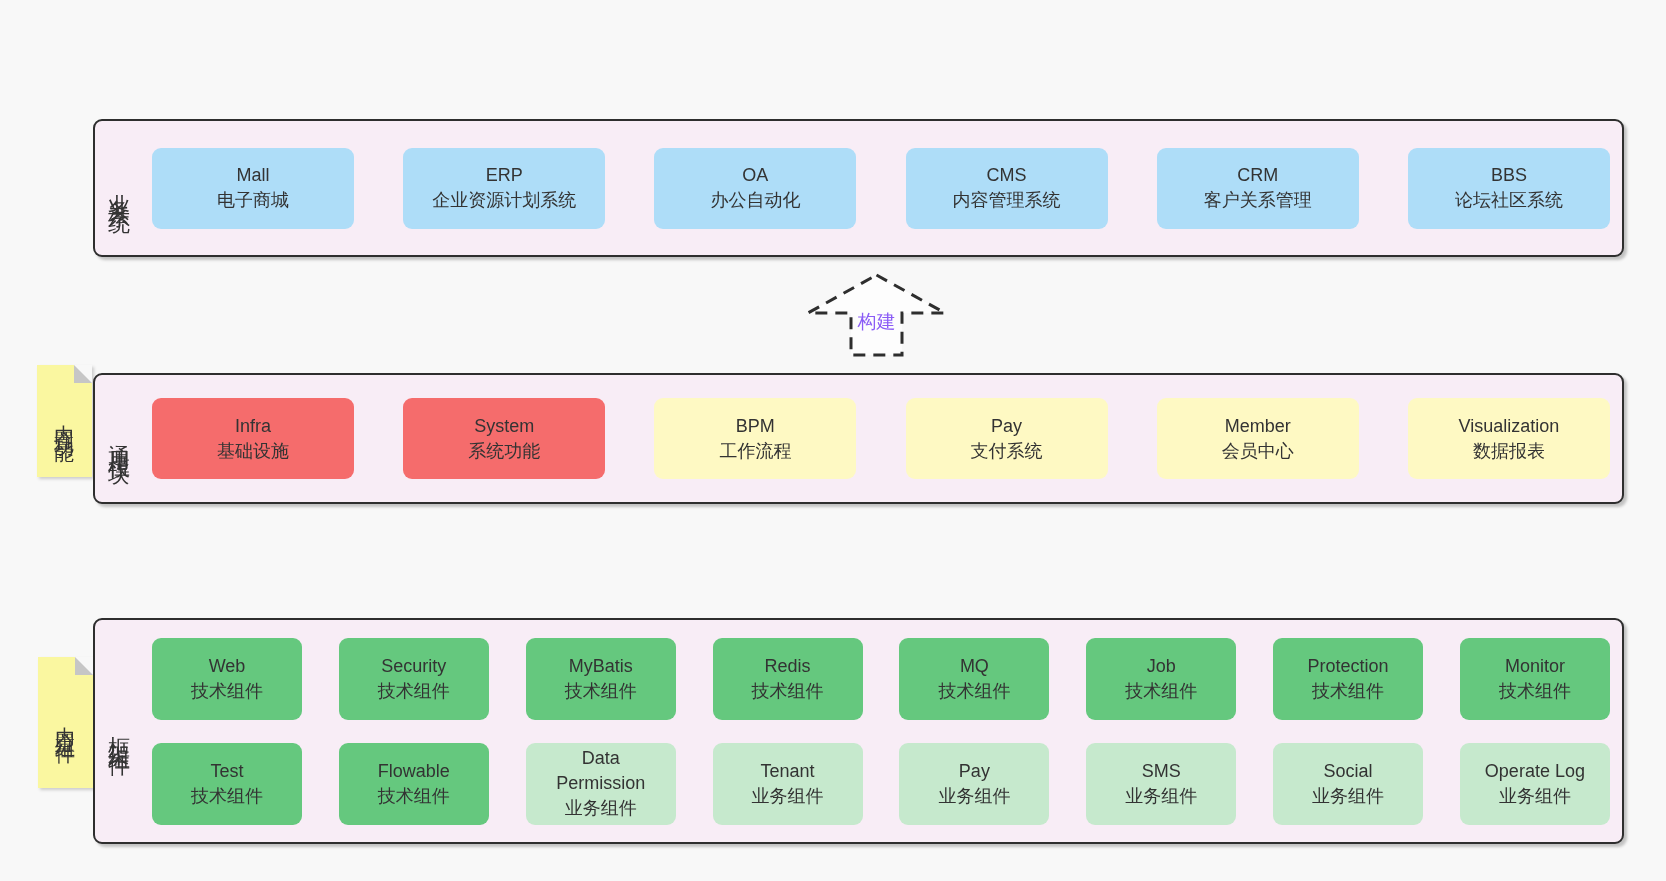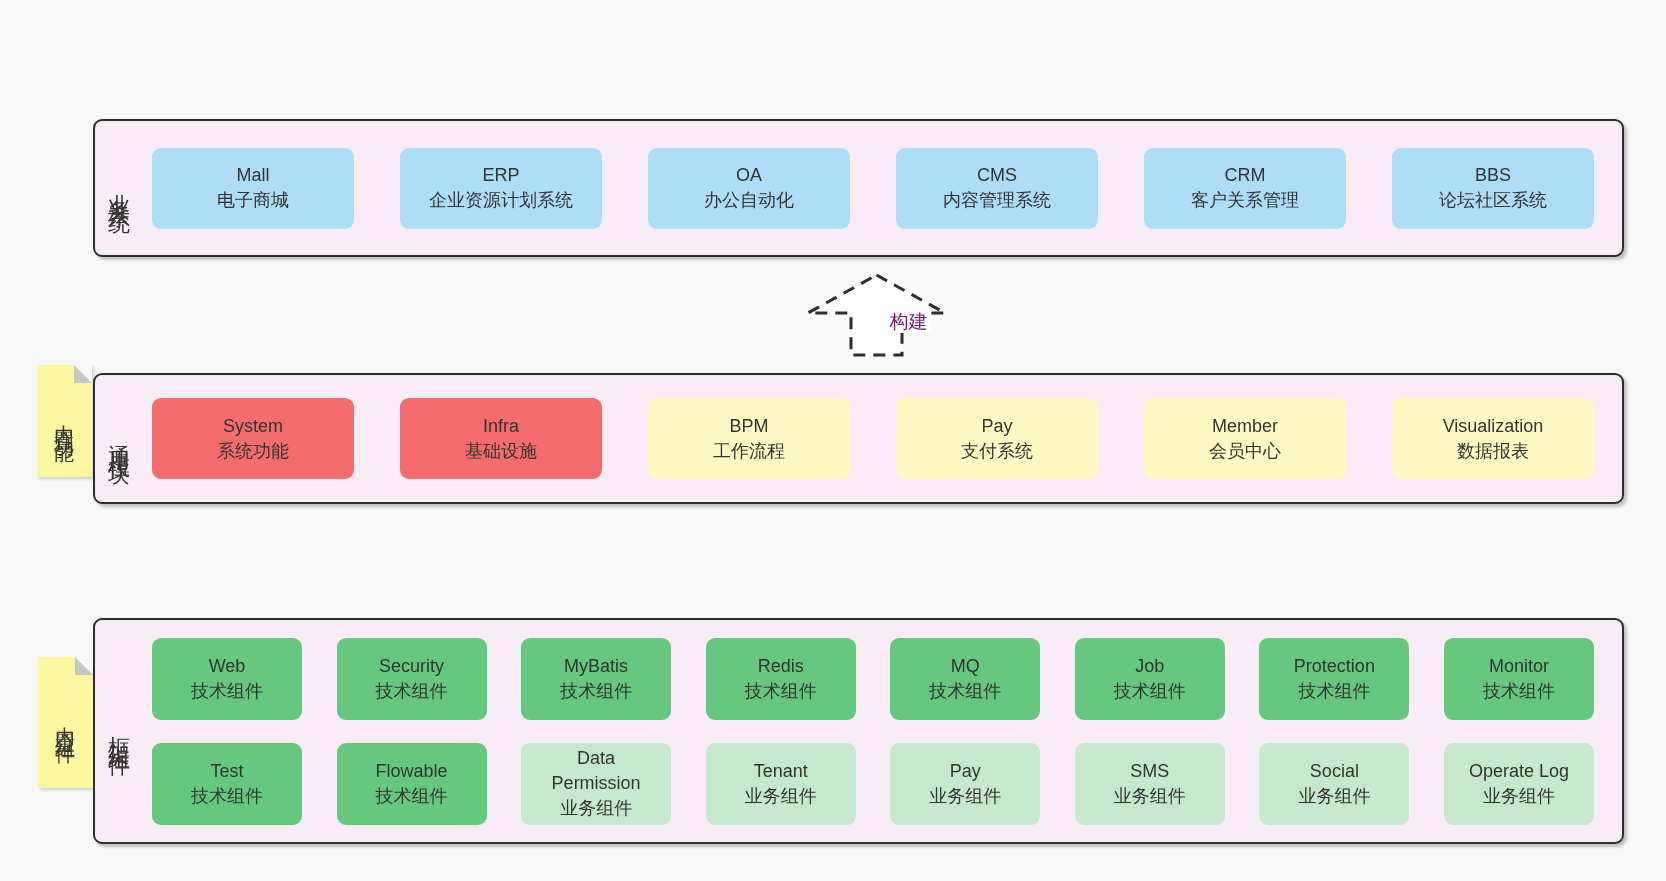--- a/index.html
+++ b/index.html
@@ -16,21 +16,21 @@
     display:flex; align-items:center; box-sizing:border-box;
   }
   .layer-label {
     writing-mode:vertical-rl; text-orientation:upright;
     font-size:22px; letter-spacing:6px; line-height:1;
     margin-left:13px; flex:0 0 auto; color:#333;
   }
   .layer-rows {
     flex:1 1 auto; display:flex; flex-direction:column;
     justify-content:center; gap:23px;
-    padding-left:22px; padding-right:28px;
+    padding-left:22px; padding-right:12px;
   }
   .brow { display:flex; justify-content:space-between; }
   .bx {
     border-radius:9px; display:flex; flex-direction:column;
     align-items:center; justify-content:center; text-align:center;
     font-size:18px; line-height:25px; box-sizing:border-box; padding:0 4px;
   }
   .w6 { width:202px; height:81px; }
   .w8 { width:150px; height:82px; }
   .w8 .bx-name { max-width:116px; }
@@ -55,21 +55,21 @@
     border-color:#f8f8f8 #f8f8f8 #c6c6c6 #c6c6c6;
   }
   .note-mid { left:37px; top:365px; height:112px; }
   .note-bot { left:38px; top:657px; height:131px; }
 
   .arrow { position:absolute; }
   .arrow svg { display:block; }
   .arrow-label {
     position:absolute; left:50%; transform:translateX(-50%);
     background:#fdfdfd; font-size:19px; line-height:22px;
-    padding:0 3px; white-space:nowrap; color:#701a75;margin-left:32px;
+    padding:0 3px; white-space:nowrap; color:#8b5cf6;
   }
   .arrow-1 { left:806px; top:273px; }
   .arrow-1 .arrow-label { top:38px; }
   .arrow-2 { left:822px; top:517px; }
   .arrow-2 .arrow-label { top:40px; }
 
   .layer-1 { top:119px;  height:138px; }
   .layer-2 { top:373px;  height:131px; }
   .layer-3 { top:618px;  height:226px; }
 </style>
@@ -120,26 +120,26 @@
   <div class="note note-mid">
     <div class="note-fold"></div>
     <span class="note-text">内置功能</span>
   </div>
 
   <div class="layer layer-2">
     <div class="layer-label">通用模块</div>
     <div class="layer-rows">
       <div class="brow">
         <div class="bx w6 red">
+          <div class="bx-name">Infra</div>
+          <div class="bx-desc">基础设施</div>
+        </div>
+        <div class="bx w6 red">
           <div class="bx-name">System</div>
           <div class="bx-desc">系统功能</div>
-        </div>
-        <div class="bx w6 red">
-          <div class="bx-name">Infra</div>
-          <div class="bx-desc">基础设施</div>
         </div>
         <div class="bx w6 pink">
           <div class="bx-name">BPM</div>
           <div class="bx-desc">工作流程</div>
         </div>
         <div class="bx w6 pink">
           <div class="bx-name">Pay</div>
           <div class="bx-desc">支付系统</div>
         </div>
         <div class="bx w6 pink">

